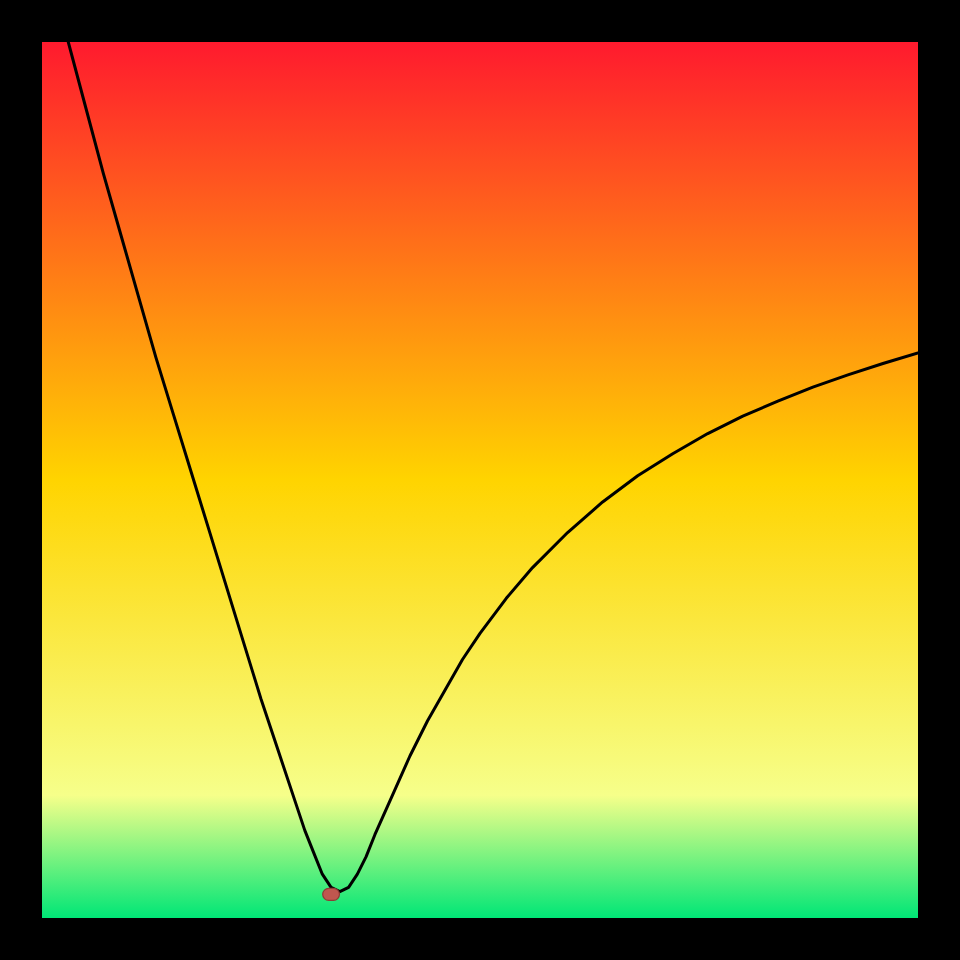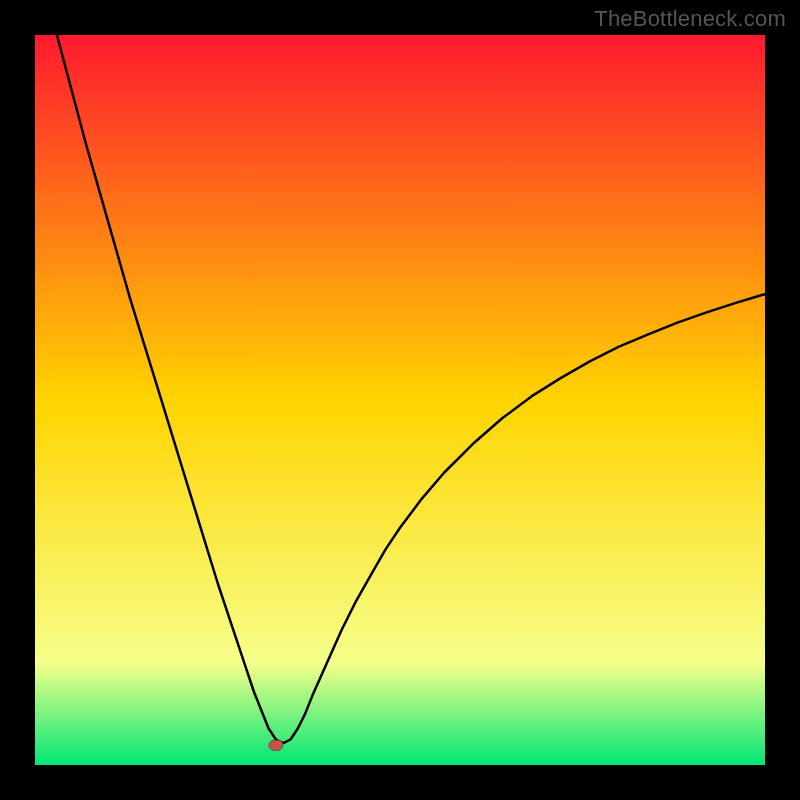--- a/index.html
+++ b/index.html
@@ -50,14 +50,13 @@
         <stop id="g1" offset="50%" stop-color="#ffd400"></stop>
         <stop id="g2" offset="86%" stop-color="#f6ff8a"></stop>
         <stop id="g3" offset="100%" stop-color="#00e676"></stop>
       </linearGradient>
     </defs>
     <rect x="0" y="0" width="730" height="730" fill="url(#bg)"></rect>
     <path id="curve" fill="none" stroke="#000000" stroke-width="2.5" stroke-linecap="round" stroke-linejoin="round" d="M21.9 0.0 L36.5 54.8 L51.1 109.5 L65.7 160.6 L80.3 211.7 L94.9 262.8 L109.5 310.3 L124.1 357.7 L138.7 405.1 L153.3 452.6 L167.9 500.1 L182.5 547.5 L197.1 591.3 L211.7 635.1 L219.0 657.0 L226.3 675.3 L233.6 693.5 L240.9 704.5 L248.2 708.1 L255.5 704.5 L262.8 693.5 L270.1 678.9 L277.4 660.6 L292.0 627.8 L306.6 595.0 L321.2 565.8 L335.8 540.2 L350.4 514.6 L365.0 492.8 L386.9 463.6 L408.8 438.0 L438.0 408.8 L467.2 383.3 L496.4 361.4 L525.6 343.1 L554.8 326.3 L584.0 311.7 L613.2 299.3 L642.4 287.6 L671.6 277.4 L700.8 267.9 L730.0 259.1"></path>
     <rect id="marker" rx="5" ry="5" width="14" height="10" fill="#c0574f" stroke="#8e3c36" stroke-width="1" x="233.9" y="705.3"></rect>
   </svg>
 
-  <div class="watermark">TheBottleneck.com</div>
 </div>
 
 </body></html>

